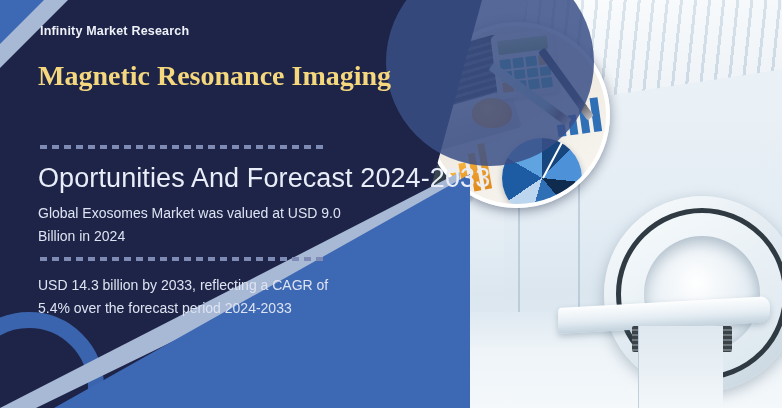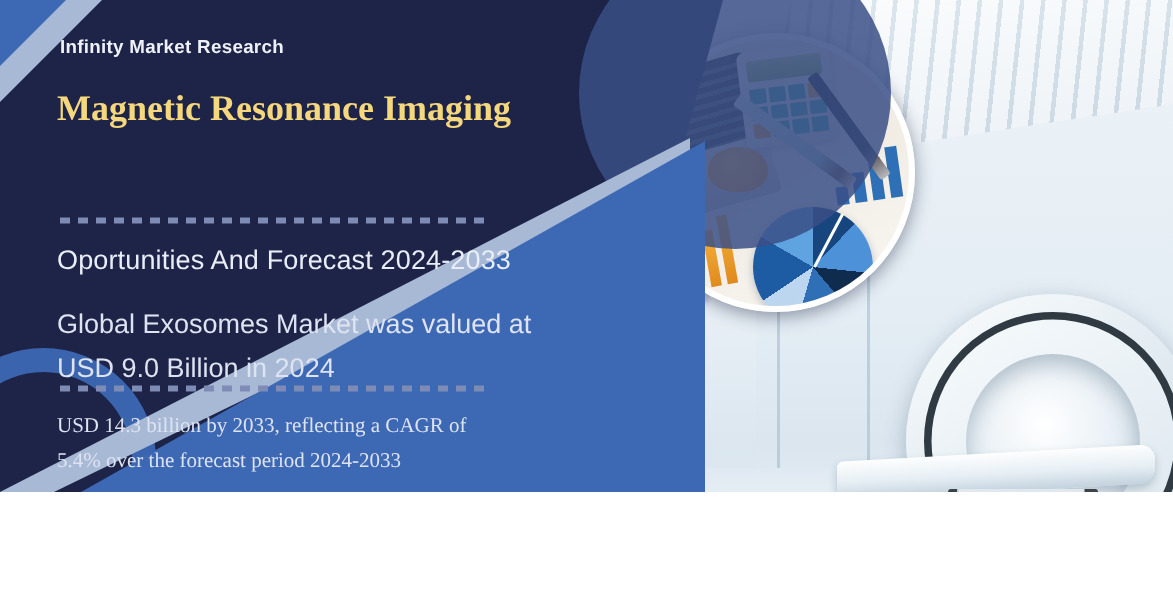--- a/index.html
+++ b/index.html
@@ -3,21 +3,21 @@
 <meta charset="utf-8">
 <style>
   html, body {
     margin: 0;
     padding: 0;
     background: #ffffff;
   }
   .banner {
     position: relative;
     width: 782px;
-    height: 328px;
+    height: 408px;
     overflow: hidden;
     background: #14532d;
     font-family: "Liberation Sans", sans-serif;
   }
 
   
   .photo-layer {
     position: absolute;
     inset: 0;
     z-index: 1;
@@ -356,60 +356,59 @@
     color: #eef1f8;
     letter-spacing: .2px;
   }
   .title {
     position: absolute;
     left: 38px;
     top: 58px;
     width: 420px;
     font-family: "Liberation Serif", serif;
     font-weight: bold;
-    font-size: 24px;
+    font-size: 28px;
     line-height: 1.26;
     color: #f5d77e;
   }
   .divider {
     position: absolute;
     left: 40px;
     width: 288px;
     height: 4px;
     background: repeating-linear-gradient(90deg,
       #7e8bb5 0px, #7e8bb5 7px, transparent 7px, transparent 12px);
   }
   .divider.one { top: 145px; }
   .divider.two { top: 257px; }
   .subtitle {
     position: absolute;
     left: 38px;
     top: 163px;
-    font-size: 18px;
+    font-size: 27px;
     color: #e9edf7;
     letter-spacing: .1px;
   }
   .stat-one {
     position: absolute;
     left: 38px;
     top: 202px;
     width: 330px;
-    font-size: 18px;
+    font-size: 14px;
     line-height: 1.62;
     color: #dde3f1;
   }
   .stat-two {
     position: absolute;
     left: 38px;
     top: 274px;
     width: 300px;
     font-size: 14px;
     line-height: 1.62;
     color: #dde3f1;
-    font-family: Liberation Serif, serif;
   }
   .site-url {
     position: absolute;
     left: 38px;
     top: 351px;
     font-size: 12.5px;
     color: #e6eaf5;
   }
 </style>
 </head>

